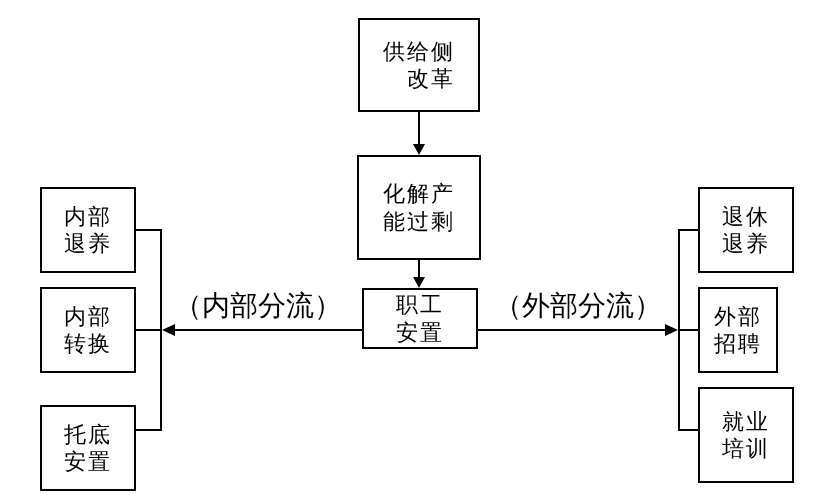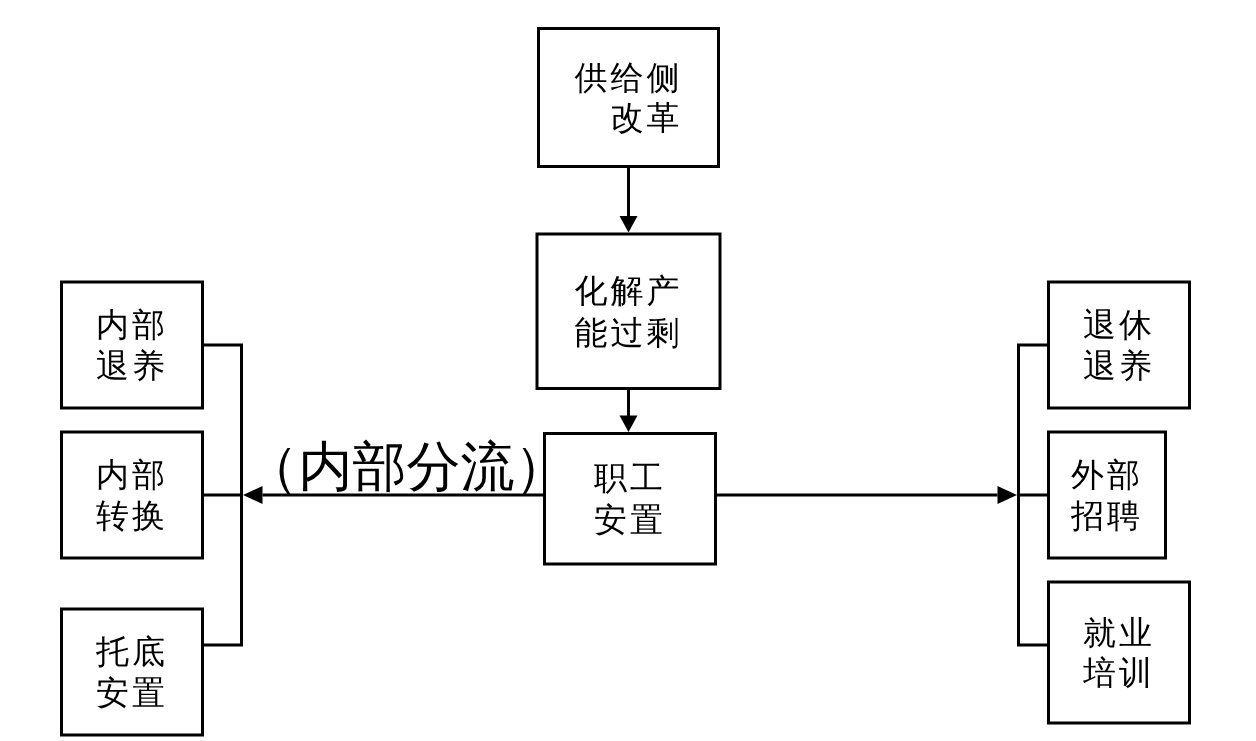--- a/index.html
+++ b/index.html
@@ -25,21 +25,21 @@
     align-items: center;
     justify-content: center;
     text-align: right;
     white-space: pre-line;
     font-size: 22px;
     line-height: 1.25;
     letter-spacing: 2px;
   }
   .flow-label {
     position: absolute;
-    font-size: 36px;
+    font-size: 28px;
     text-align: center;
     white-space: nowrap;
   }
   svg.connectors {
     position: absolute;
     left: 0;
     top: 0;
     width: 837px;
     height: 494px;
   }
@@ -81,21 +81,21 @@
     <line x1="678" y1="330" x2="698" y2="330"></line>
     <line x1="678" y1="430" x2="698" y2="430"></line>
   </svg>
 
   <div class="box" style="left:358px; top:18px; width:122px; height:94px;">供给侧
 改革</div>
 
   <div class="box" style="left:357px; top:155px; width:124px; height:105px;">化解产
 能过剩</div>
 
-  <div class="box" style="left:362px; top:288px; width:116px; height:89px;">职工
+  <div class="box" style="left:362px; top:288px; width:116px; height:61px;">职工
 安置</div>
 
   <div class="box" style="left:40px; top:187px; width:96px; height:86px;">内部
 退养</div>
 
   <div class="box" style="left:40px; top:287px; width:96px; height:86px;">内部
 转换</div>
 
   <div class="box" style="left:40px; top:405px; width:96px; height:86px;">托底
 安置</div>
@@ -104,14 +104,15 @@
 退养</div>
 
   <div class="box" style="left:698px; top:287px; width:80px; height:86px;">外部
 招聘</div>
 
   <div class="box" style="left:698px; top:387px; width:96px; height:96px;">就业
 培训</div>
 
   <div class="flow-label" style="left:163px; top:287px; width:190px;">（内部分流）</div>
 
+  <div class="flow-label" style="left:483px; top:287px; width:190px;">（外部分流）</div>
 
 </div>
 
 </body></html>

